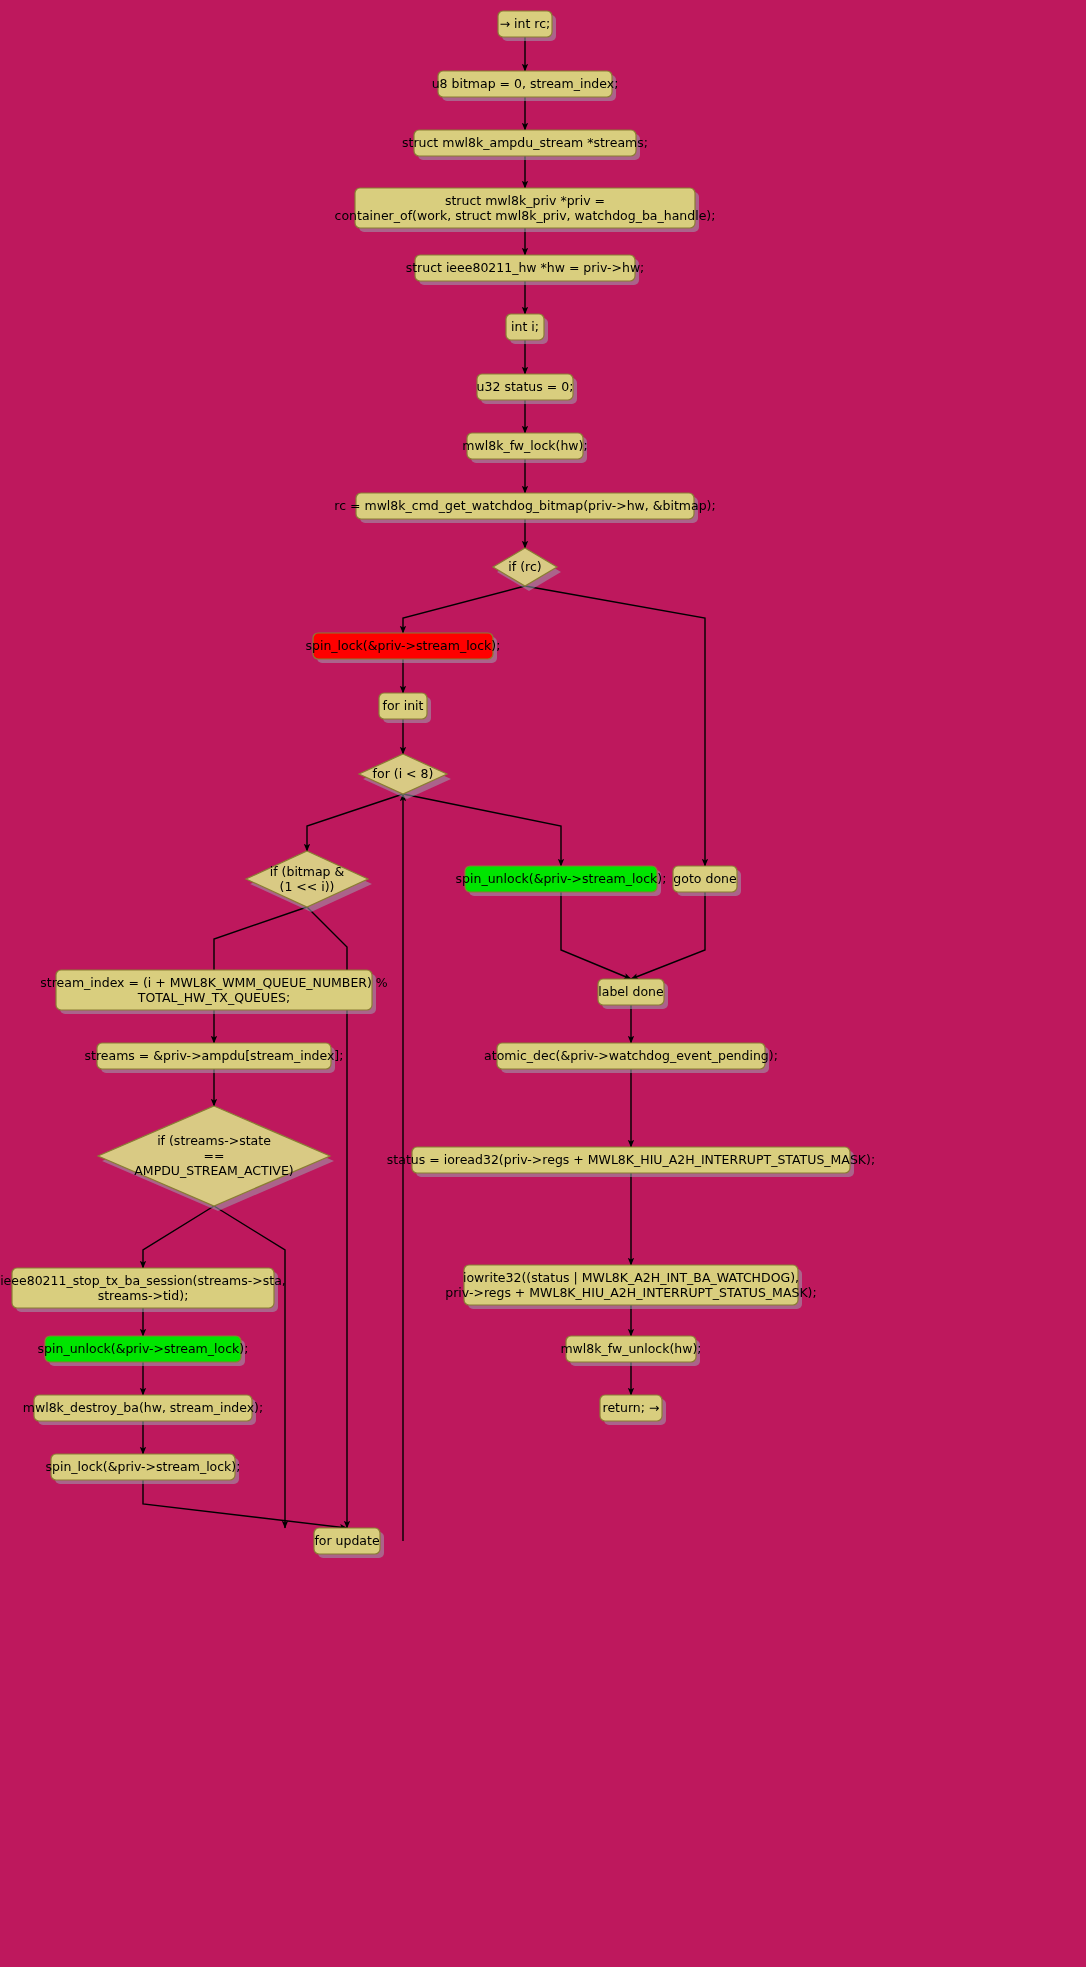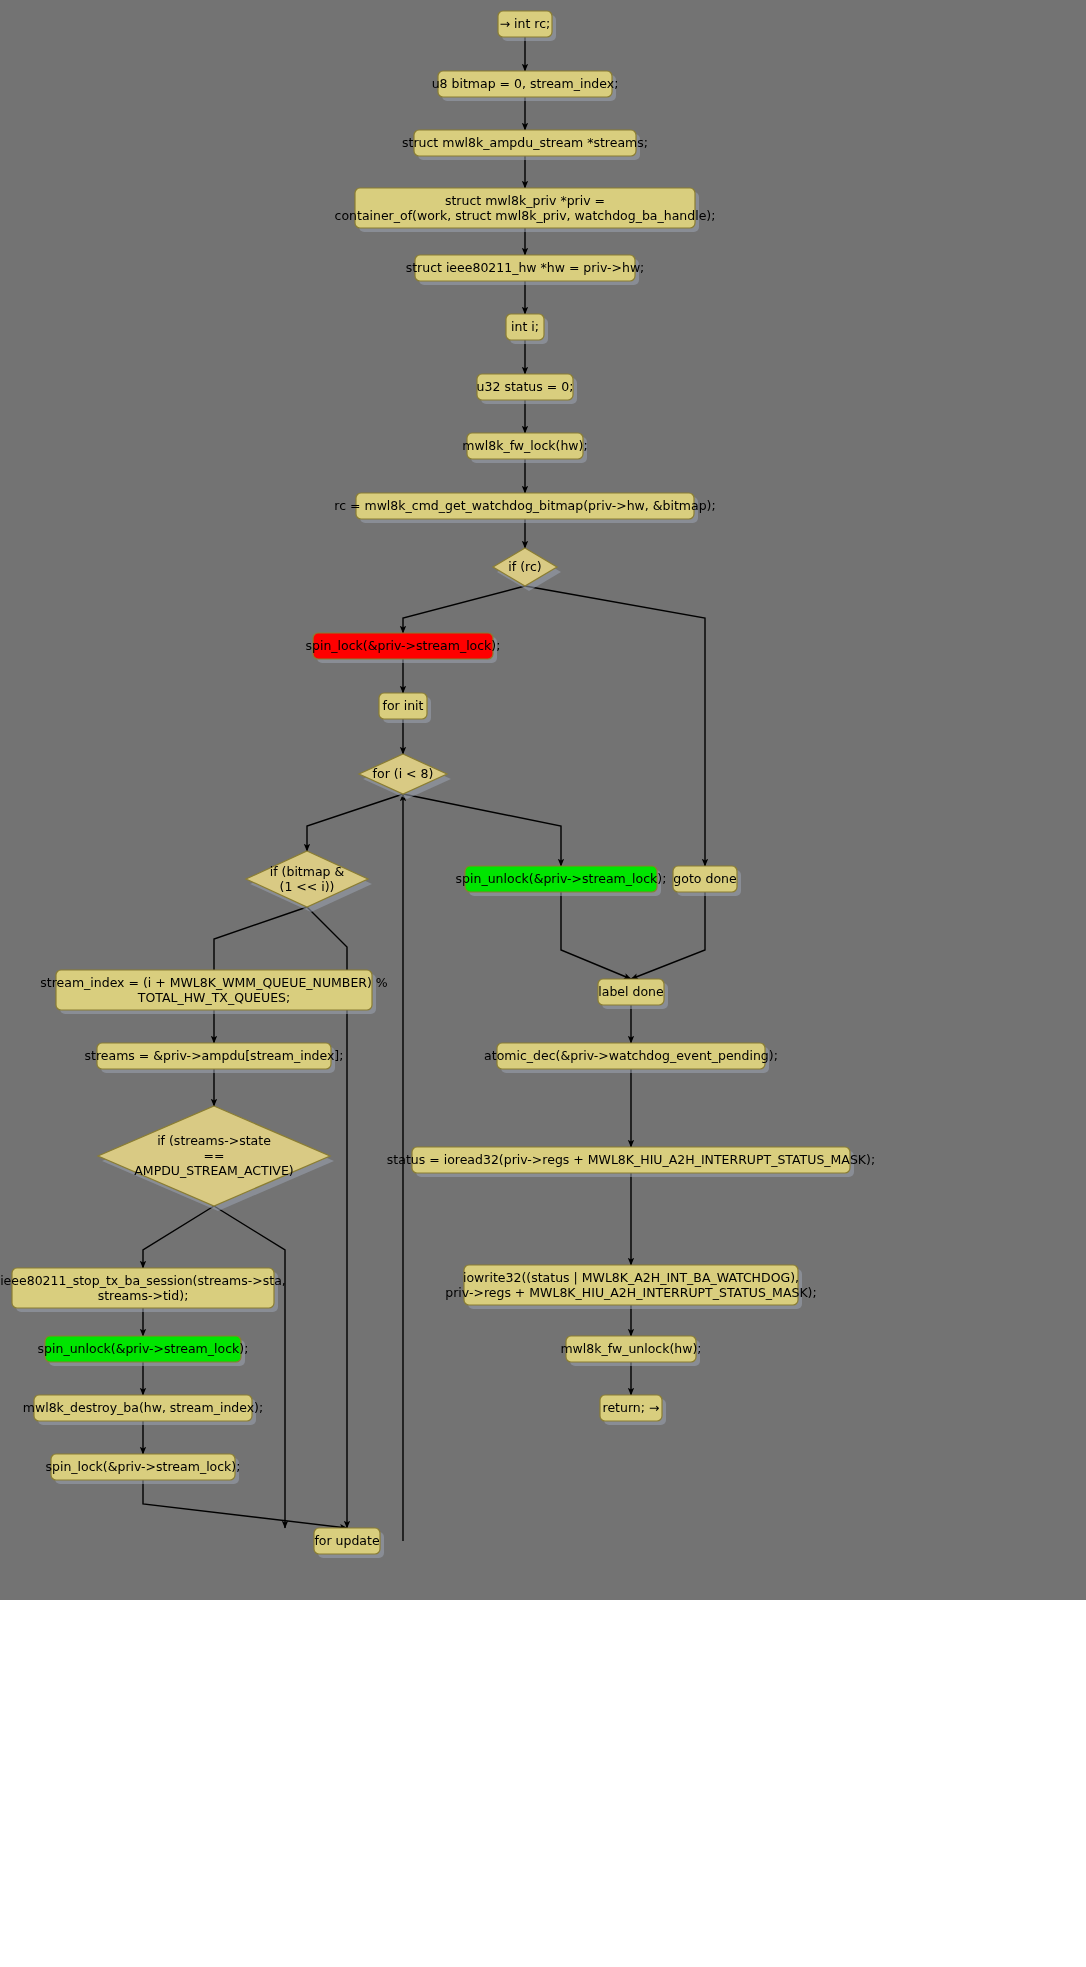--- a/index.html
+++ b/index.html
@@ -6,22 +6,22 @@
     margin: 0;
     padding: 0;
     background: #ffffff;
   }
   body {
     font-family: "DejaVu Sans", sans-serif;
   }
   #flow-root {
     position: relative;
     width: 1086px;
-    height: 1600px;
-    background: #737373;
+    height: 1967px;
+    background: #be185d;
     overflow: hidden;
   }
   svg.flow-svg {
     position: absolute;
     top: 0;
     left: 0;
     width: 1086px;
     height: 1967px;
   }
   .node-shadow {

